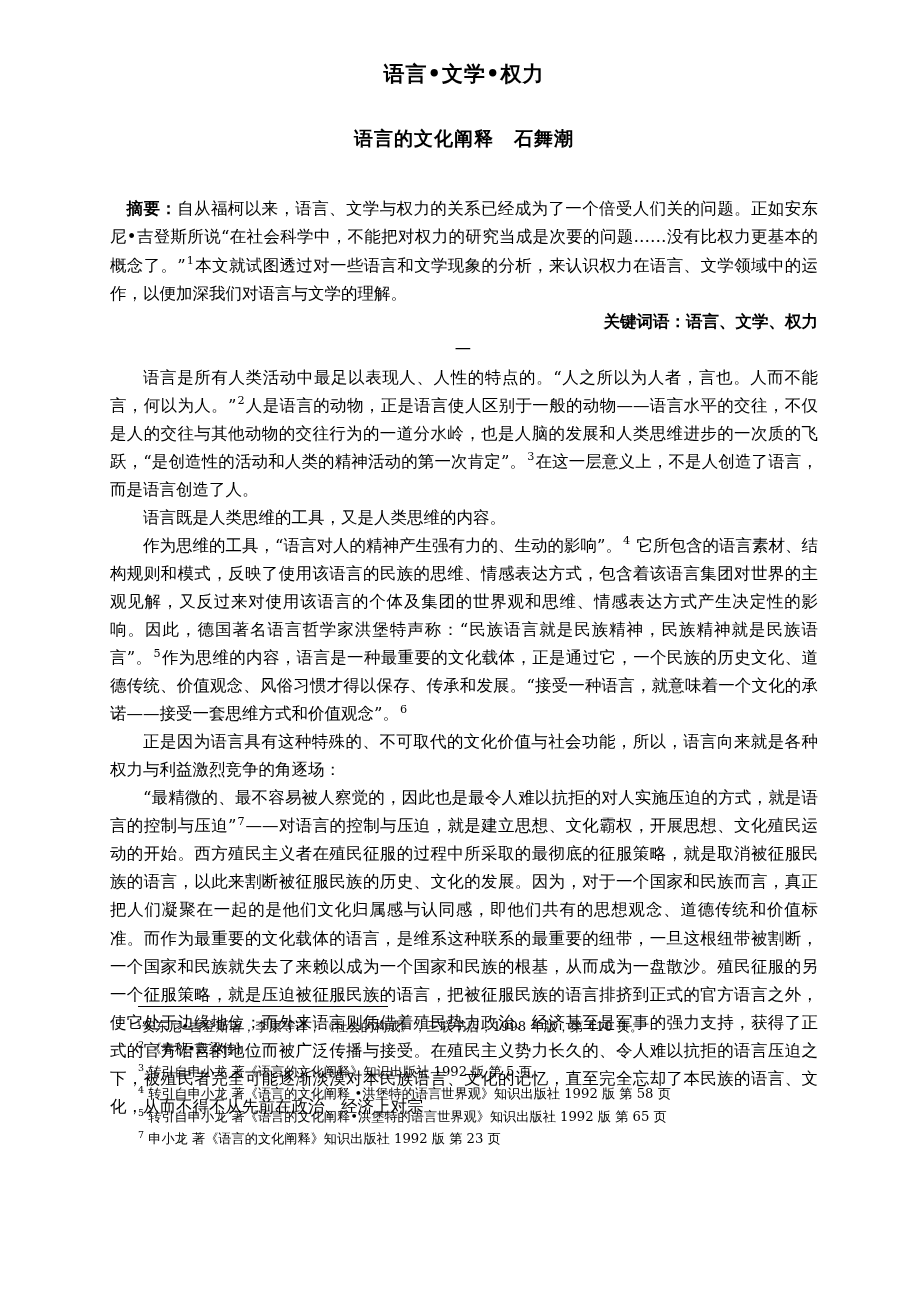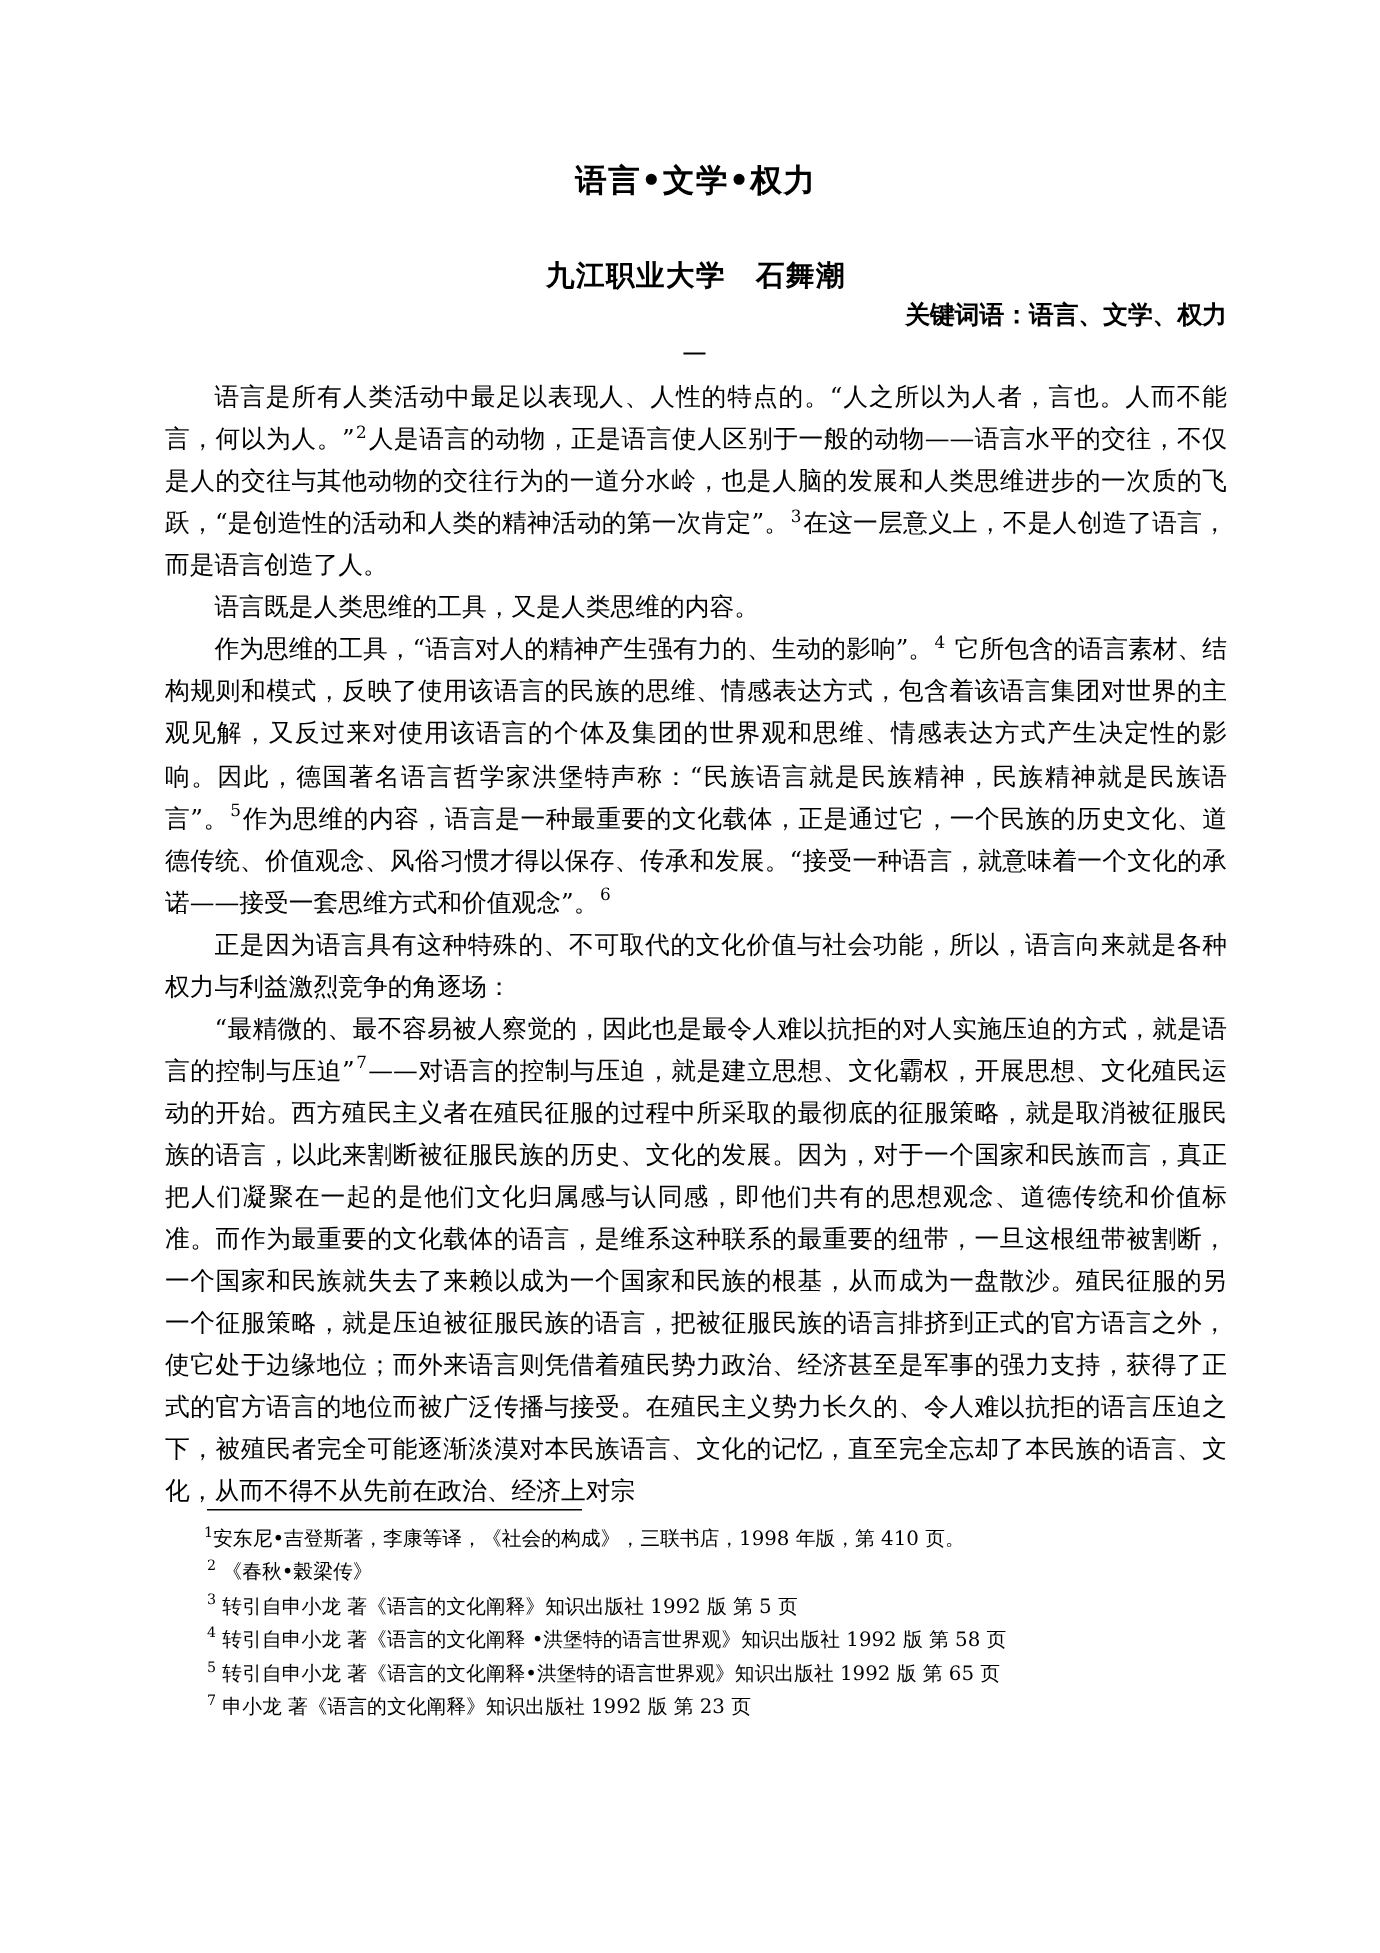--- a/index.html
+++ b/index.html
@@ -28,21 +28,21 @@
   }
 
   
   .doc-title {
     text-align: center;
     font-family: "DejaVu Sans", "Liberation Sans", sans-serif;
     font-size: 21px;
     font-weight: 700;
     letter-spacing: 1px;
     margin: 0;
-    padding-top: 108px;
+    padding-top: 62px;
     line-height: 1.2;
   }
   .doc-byline {
     text-align: center;
     font-family: "DejaVu Sans", "Liberation Sans", sans-serif;
     font-size: 19px;
     font-weight: 700;
     letter-spacing: 1px;
     margin: 0;
     padding-top: 40px;
@@ -125,22 +125,25 @@
   .footnote-1 { text-indent: -2px; }
 </style>
 </head>
 <body>
 
 <div class="page">
   <div class="content">
 
     <h1 class="doc-title">语言•文学•权力</h1>
 
-    <p class="doc-byline">九江职业大学　石舞潮</p>
+    <p class="doc-byline">语言的文化阐释　石舞潮</p>
 
+    <p class="abstract">
+      <span class="abstract-label">摘要：</span><span>自从福柯以来，语言、文学与权力的关系已经成为了一个倍受人们关的问题。正如安东尼•吉登斯所说“在社会科学中，不能把对权力的研究当成是次要的问题……没有比权力更基本的概念了。”</span><sup class="fn">1</sup><span>本文就试图透过对一些语言和文学现象的分析，来认识权力在语言、文学领域中的运作，以便加深我们对语言与文学的理解。</span>
+    </p>
 
     <p class="keywords">关键词语：语言、文学、权力</p>
 
     <p class="section-mark">一</p>
 
     <div id="body-host">
         <p class="body-para"><span>语言是所有人类活动中最足以表现人、人性的特点的。“人之所以为人者，言也。人而不能言，何以为人。”</span><sup class="fn">2</sup><span>人是语言的动物，正是语言使人区别于一般的动物——语言水平的交往，不仅是人的交往与其他动物的交往行为的一道分水岭，也是人脑的发展和人类思维进步的一次质的飞跃，“是创造性的活动和人类的精神活动的第一次肯定”。</span><sup class="fn">3</sup><span>在这一层意义上，不是人创造了语言，而是语言创造了人。</span></p>
         <p class="body-para"><span>语言既是人类思维的工具，又是人类思维的内容。</span></p>
         <p class="body-para"><span>作为思维的工具，“语言对人的精神产生强有力的、生动的影响”。</span><sup class="fn">4</sup><span> 它所包含的语言素材、结构规则和模式，反映了使用该语言的民族的思维、情感表达方式，包含着该语言集团对世界的主观见解，又反过来对使用该语言的个体及集团的世界观和思维、情感表达方式产生决定性的影响。因此，德国著名语言哲学家洪堡特声称：“民族语言就是民族精神，民族精神就是民族语言”。</span><sup class="fn">5</sup><span>作为思维的内容，语言是一种最重要的文化载体，正是通过它，一个民族的历史文化、道德传统、价值观念、风俗习惯才得以保存、传承和发展。“接受一种语言，就意味着一个文化的承诺——接受一套思维方式和价值观念”。</span><sup class="fn">6</sup></p>
         <p class="body-para"><span>正是因为语言具有这种特殊的、不可取代的文化价值与社会功能，所以，语言向来就是各种权力与利益激烈竞争的角逐场：</span></p>

